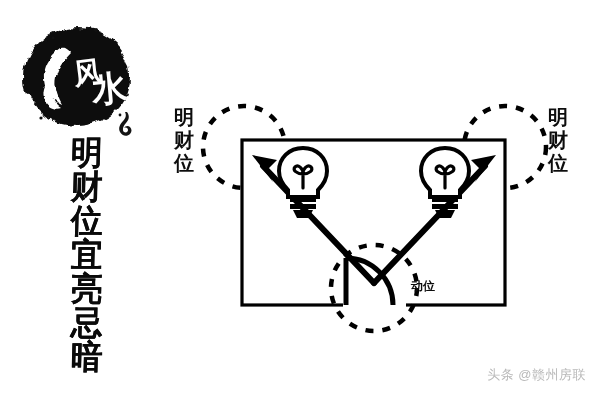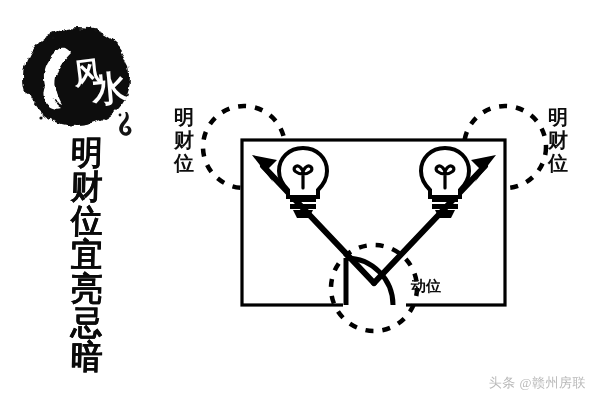--- a/index.html
+++ b/index.html
@@ -99,40 +99,40 @@
     width: 24px;
     font-size: 20px;
     line-height: 23px;
     text-align: center;
   }
   .vchar { display: block; }
 
   #label-dong-wei {
     left: 411px;
     top: 275px;
-    font-size: 15px;
+    font-size: 12px;
     line-height: 22px;
     white-space: nowrap;
   }
 
   #caption-door {
     left: 288px;
     top: 334px;
     font-size: 22px;
     line-height: 25px;
     white-space: nowrap;
     letter-spacing: 0.5px;
   }
 
   
   #watermark {
     position: absolute;
     right: 14px;
-    bottom: 8px;
-    font-family: Liberation Serif, serif;
+    bottom: 16px;
+    font-family: Liberation Sans, sans-serif;
     font-size: 13px;
     color: #b9b9b9;
     white-space: nowrap;
     letter-spacing: 0.5px;
   }
 </style>
 </head>
 <body>
 
 <div id="canvas">

